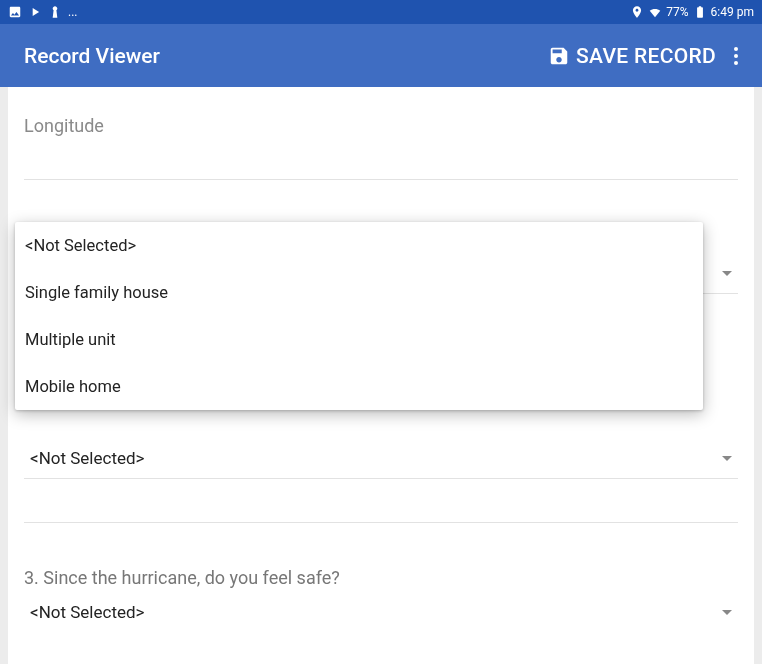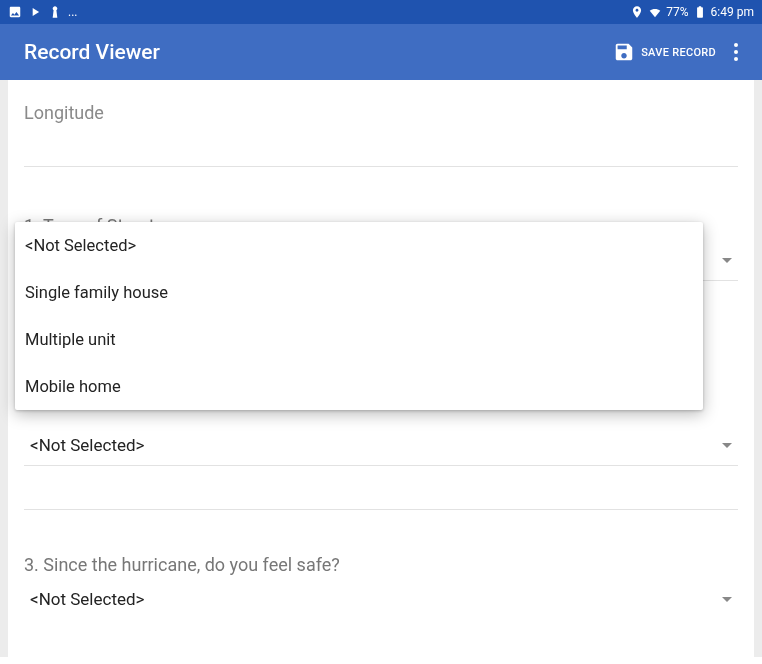--- a/index.html
+++ b/index.html
@@ -18,41 +18,41 @@
   display: flex;
   align-items: center;
   padding: 0 8px;
   font-size: 12px;
 }
 .status-left { display: flex; align-items: center; gap: 6px; }
 .status-left svg { width: 14px; height: 14px; }
 .status-right { margin-left: auto; display: flex; align-items: center; gap: 4px; }
 .status-right svg { width: 14px; height: 14px; }
 .app-bar {
-  height: 56px;
+  height: 63px;
   background: #3f6dc2;
   color: #fff;
   display: flex;
   align-items: center;
   padding: 0 20px 0 24px;
 }
 .app-title { font-size: 21px; font-weight: 500; }
 .app-actions { margin-left: auto; display: flex; align-items: center; gap: 14px; }
-.save-btn { display: flex; align-items: center; gap: 6px; font-size: 11px; font-weight: 500; cursor: pointer; letter-spacing: 0.3px; }
+.save-btn { display: flex; align-items: center; gap: 6px; font-size: 21px; font-weight: 500; cursor: pointer; letter-spacing: 0.3px; }
 .save-btn svg { width: 22px; height: 22px; }
 .overflow { display: flex; flex-direction: column; gap: 3px; cursor: pointer; padding: 4px; }
 .overflow span { width: 4px; height: 4px; border-radius: 50%; background: #fff; }
 .content {
   padding: 0 16px;
   background: #fff;
   height: calc(100% - 87px);
   border-left: 8px solid #ececec;
   border-right: 8px solid #ececec;
 }
-.field-label { color: #8a8a8a; font-size: 18px; padding-top: 22px; }
+.field-label { color: #8a8a8a; font-size: 18px; padding-top: 28px; }
 .field-underline { border-bottom: 1px solid #e2e2e2; height: 44px; margin-bottom: 4px; }
 .question-label { color: #777; font-size: 18px; padding-top: 44px; }
 .question-label.q3 { padding-top: 40px; }
 .select-row {
   display: flex;
   justify-content: space-between;
   align-items: center;
   padding: 14px 6px 10px 6px;
   border-bottom: 1px solid #e2e2e2;
   cursor: pointer;

